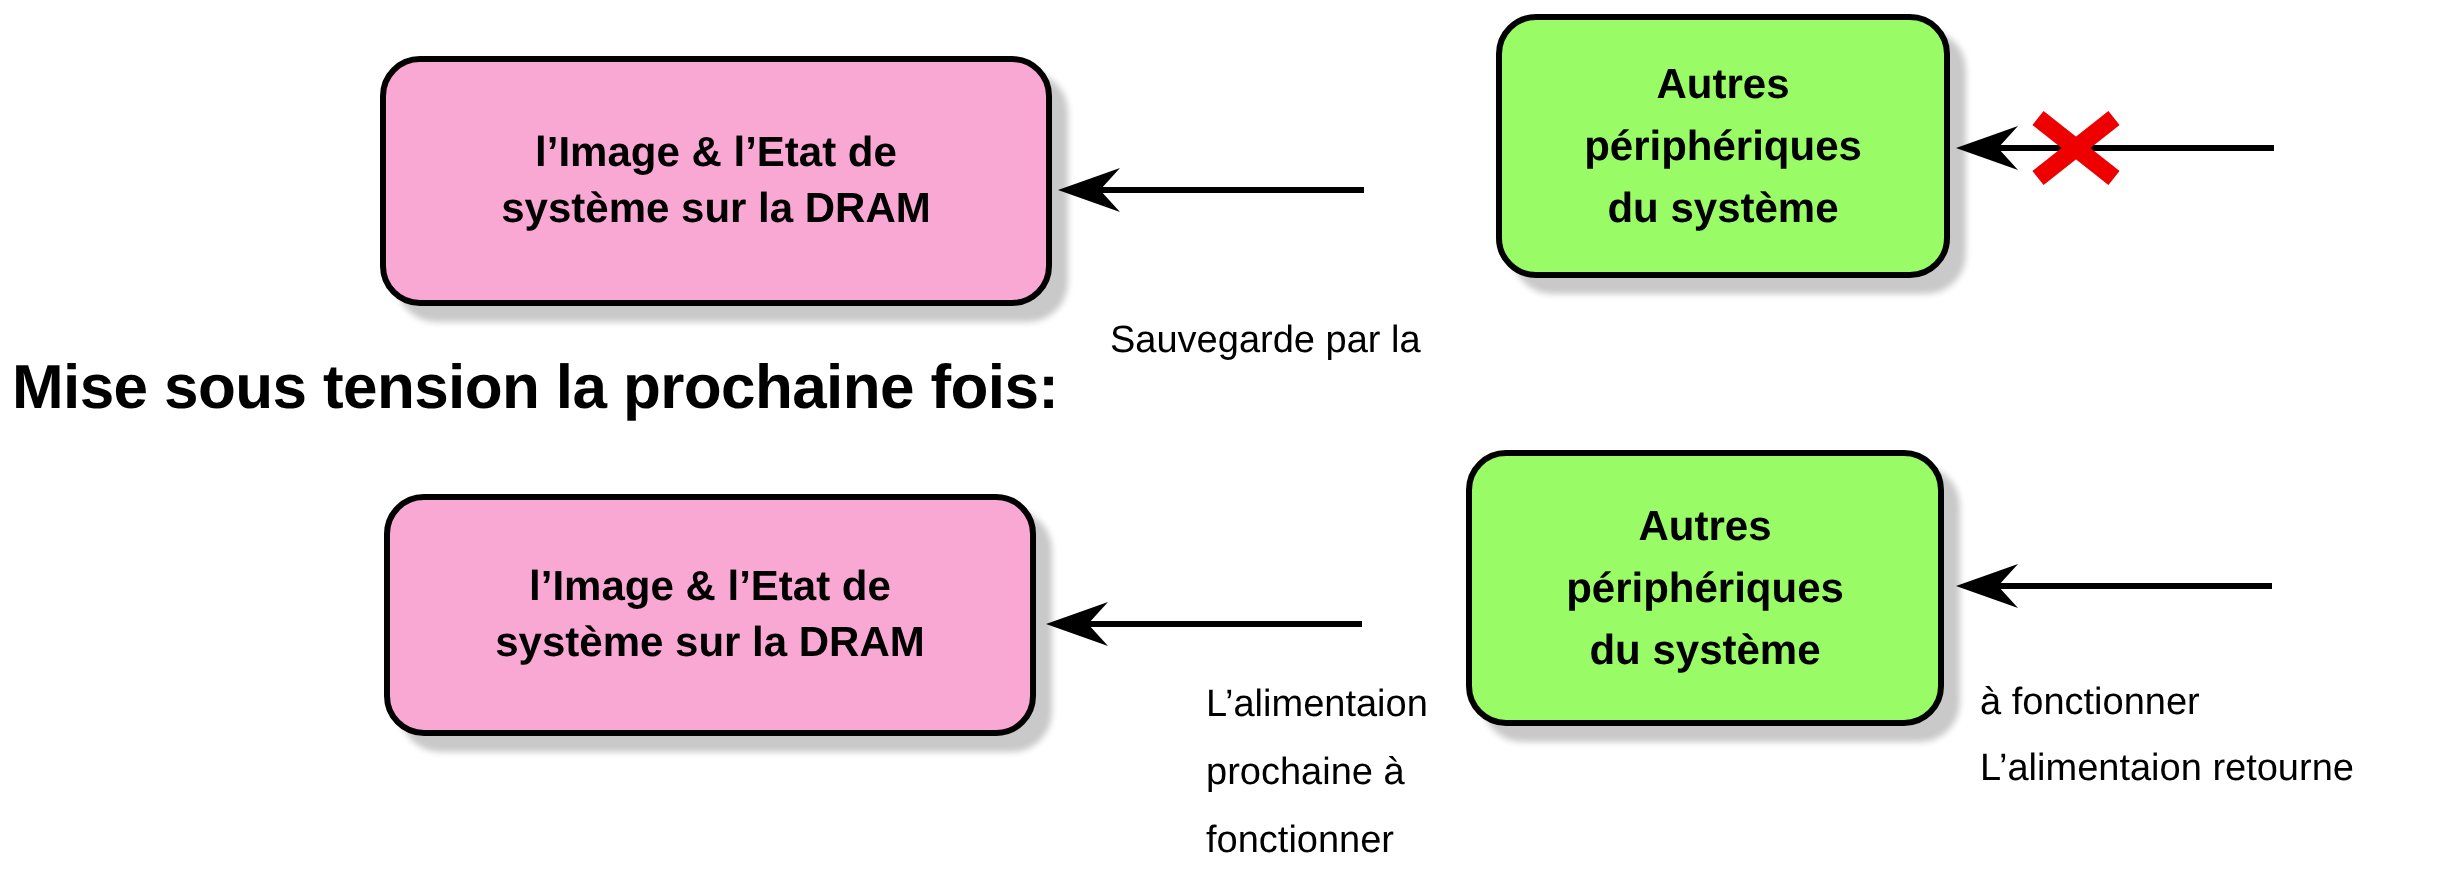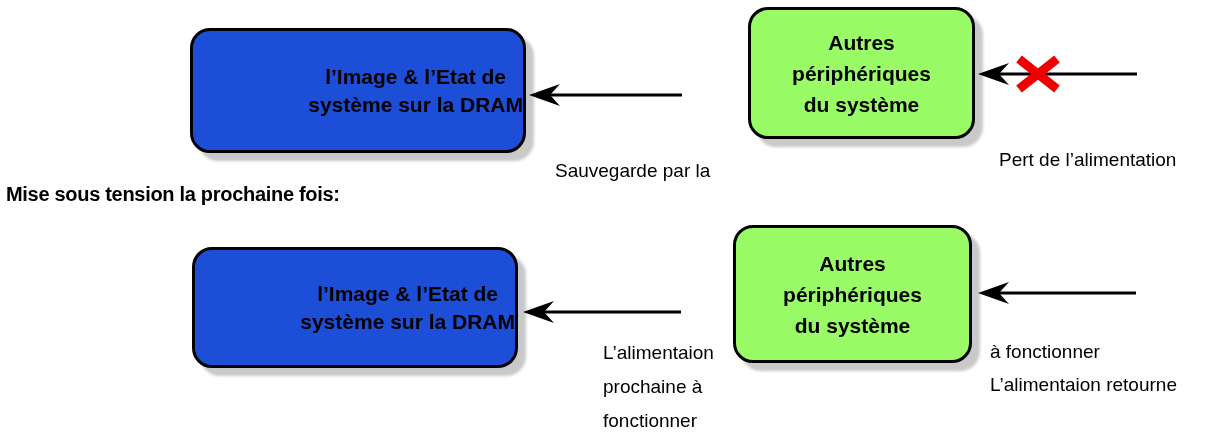--- a/index.html
+++ b/index.html
@@ -16,41 +16,41 @@
     position: absolute;
     border: 3px solid #000;
     border-radius: 20px;
     box-shadow: 8px 8px 3px #c9c9c9;
     display: flex;
     align-items: center;
     justify-content: center;
     text-align: center;
     box-sizing: border-box;
   }
-  .box.yellow { background: #1d4ed8; justify-content: flex-end; }
+  .box.yellow { background: #f9a8d4; }
   .box.green  { background: #99FB66; }
   .box-text {
     font-weight: bold;
     font-size: 21px;
     line-height: 28px;
   }
   .box.green .box-text { line-height: 31px; }
   .box-text span { display: block; }
   .label {
     position: absolute;
     font-size: 19px;
     line-height: 33px;
     white-space: nowrap;
   }
   .label span { display: block; }
   .heading {
     position: absolute;
     left: 6px;
     top: 179px;
-    font-size: 20px;
+    font-size: 31px;
     line-height: 30px;
     font-weight: bold;
     letter-spacing: -0.3px;
     white-space: nowrap;
   }
   .arrow { position: absolute; }
   .cross { position: absolute; z-index: 5; }
 </style>
 </head>
 <body>
@@ -84,23 +84,20 @@
 
   <svg class="cross" style="left:1015px; top:54px;" width="46" height="40">
     <line x1="4" y1="5" x2="42" y2="35" stroke="#EE0000" stroke-width="9"></line>
     <line x1="4" y1="35" x2="42" y2="5" stroke="#EE0000" stroke-width="9"></line>
   </svg>
 
   <div class="label" style="left:555px; top:155px; line-height:31px;">
     <span>Sauvegarde par la</span>
   </div>
 
-  <div class="label" style="left:999px; top:146px; line-height:28px;">
-    <span>Pert de l’alimentation</span>
-  </div>
 
   <div class="heading">Mise sous tension la prochaine fois:</div>
 
   <div class="box yellow" style="left:192px; top:247px; width:326px; height:121px;">
     <div class="box-text">
       <span>l’Image &amp; l’Etat de</span>
       <span>système sur la DRAM</span>
     </div>
   </div>
 

